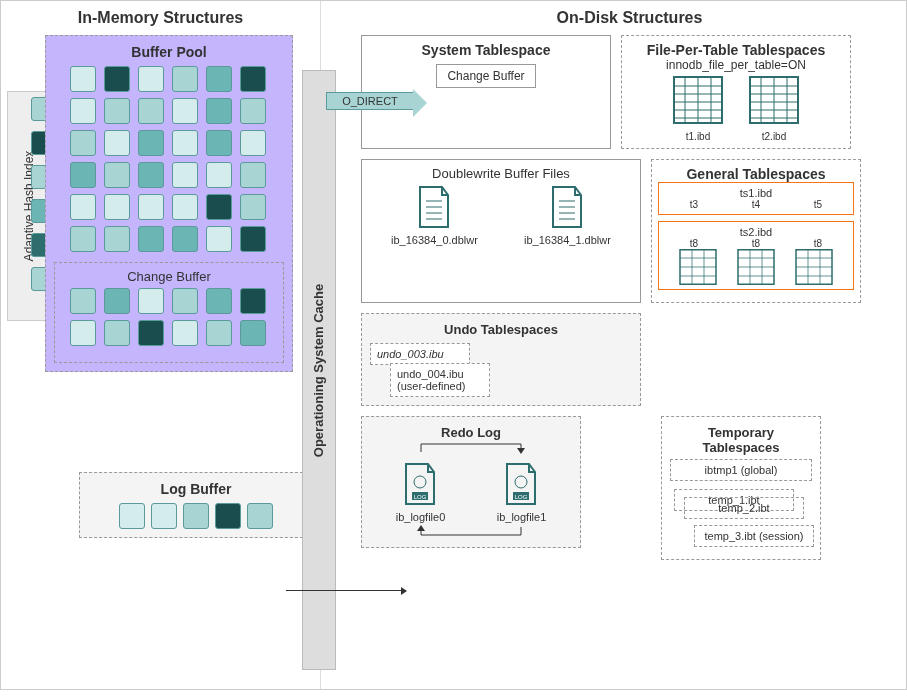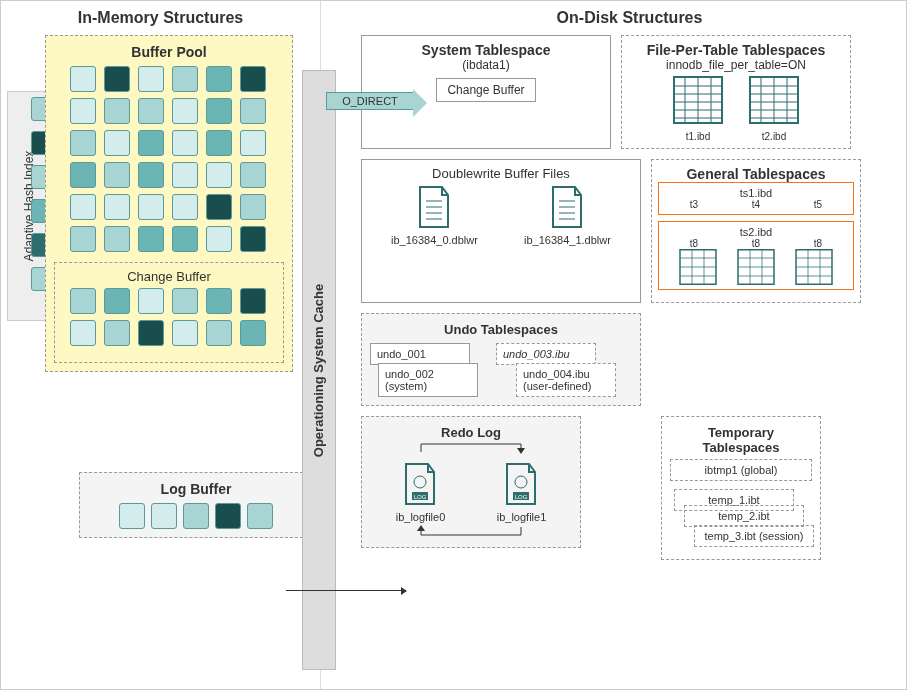--- a/index.html
+++ b/index.html
@@ -5,21 +5,21 @@
 * { box-sizing: border-box; margin: 0; padding: 0; }
 body { font-family: Arial, Helvetica, sans-serif; font-size: 12px; color: #333; background: #fff; width: 907px; height: 699px; position: relative; }
 .main-container { display: flex; width: 907px; height: 690px; border: 1px solid #ccc; }
 .left-panel { width: 320px; padding: 8px; border-right: 1px solid #ddd; position: relative; }
 .right-panel { flex: 1; padding: 8px 8px 8px 40px; position: relative; }
 .section-title { font-weight: bold; font-size: 16px; text-align: center; margin-bottom: 8px; }
 
 .os-cache { position: absolute; left: 302px; top: 70px; width: 34px; height: 600px; background: #ddd; border: 1px solid #bbb; display: flex; align-items: center; justify-content: center; }
 .os-cache-text { transform: rotate(-90deg); white-space: nowrap; font-weight: bold; font-size: 13px; }
 
-.buffer-pool-box { background: #fef9c3; border: 1px dashed #999; padding: 8px; margin-left: 36px; width: 248px; position: relative; }
+.buffer-pool-box { background: #c4b5fd; border: 1px dashed #999; padding: 8px; margin-left: 36px; width: 248px; position: relative; }
 .buffer-pool-title { text-align: center; font-weight: bold; font-size: 14px; margin-bottom: 6px; }
 .cell-grid { display: grid; grid-template-columns: repeat(6, 28px); gap: 6px; margin-bottom: 10px; justify-content: center; }
 .cell { width: 26px; height: 26px; border: 1px solid #5a9a9a; border-radius: 3px; }
 .c0 { background: #d5ecec; }
 .c1 { background: #a8d4d4; }
 .c2 { background: #6bb5b5; }
 .c3 { background: #2d6d6d; }
 .c4 { background: #1a4d4d; }
 
 .ahi { position: absolute; left: 6px; top: 90px; width: 44px; height: 230px; background: #eee; border: 1px solid #ccc; display: flex; align-items: center; justify-content: center; }
@@ -169,21 +169,20 @@
       </div>
     </div>
   </div>
 
   <div class="right-panel">
     <div class="section-title">On-Disk Structures</div>
 
     <div class="right-row">
       <div class="box system-ts">
         <div class="box-title">System Tablespace</div>
-        <div class="box-sub">(ibdata1)</div>
         <div class="inner-box">Change Buffer</div>
       </div>
       <div class="box fpt">
         <div class="box-title">File-Per-Table Tablespaces</div>
         <div class="box-sub">innodb_file_per_table=ON</div>
         <div class="small-icons">
           <div>
             <svg class="tablespace-icon" viewBox="0 0 50 48">
                 <rect x="1" y="1" width="48" height="46" fill="none" stroke="#2d6d6d" stroke-width="2"></rect>
                 <line x1="12" y1="1" x2="12" y2="47" stroke="#2d6d6d"></line>
@@ -293,24 +292,20 @@
           </div>
         </div>
       </div>
     </div>
 
     <div class="right-row">
       <div class="undo-box">
         <div style="text-align:center;font-weight:bold;font-size:13px;">Undo Tablespaces</div>
         <div class="undo-row">
           <div class="undo-stack">
-            <div class="undo-item" style="margin-bottom:-2px;">undo_001</div>
-            <div class="undo-item" style="margin-left:8px;">undo_002 (system)</div>
-          </div>
-          <div class="undo-stack">
             <div class="undo-item dashed" style="margin-bottom:-2px;font-style:italic;">undo_003.ibu</div>
             <div class="undo-item dashed" style="margin-left:20px;">undo_004.ibu (user-defined)</div>
           </div>
         </div>
       </div>
     </div>
 
     <div class="right-row" style="align-items:flex-start;">
       <div class="redo-box">
         <div style="text-align:center;font-weight:bold;font-size:13px;">Redo Log</div>
@@ -350,21 +345,21 @@
         </div>
       </div>
 
       <div style="width:60px;"></div>
 
       <div class="temp-box">
         <div class="box-title" style="font-size:13px;">Temporary Tablespaces</div>
         <div class="temp-item">ibtmp1 (global)</div>
         <div style="position:relative;height:66px;">
           <div class="temp-item" style="position:absolute;top:0;left:4px;width:120px;">temp_1.ibt</div>
-          <div class="temp-item" style="position:absolute;top:16px;left:14px;width:120px;">temp_2.ibt</div>
+          <div class="temp-item" style="position:absolute;top:8px;left:14px;width:120px;">temp_2.ibt</div>
           <div class="temp-item" style="position:absolute;top:36px;left:24px;width:120px;">temp_3.ibt (session)</div>
         </div>
       </div>
     </div>
   </div>
 </div>
 
 <div class="os-cache">
   <span class="os-cache-text">Operationing System Cache</span>
 </div>

